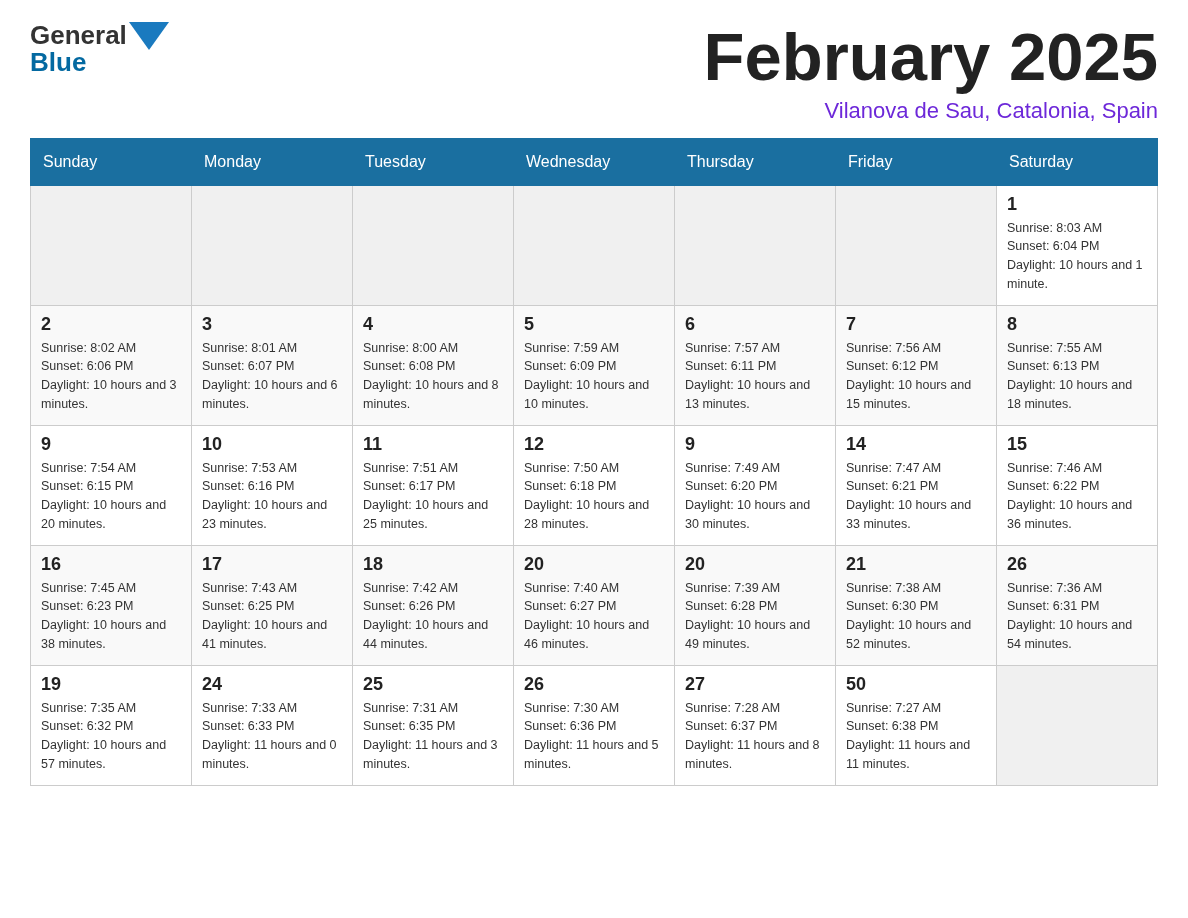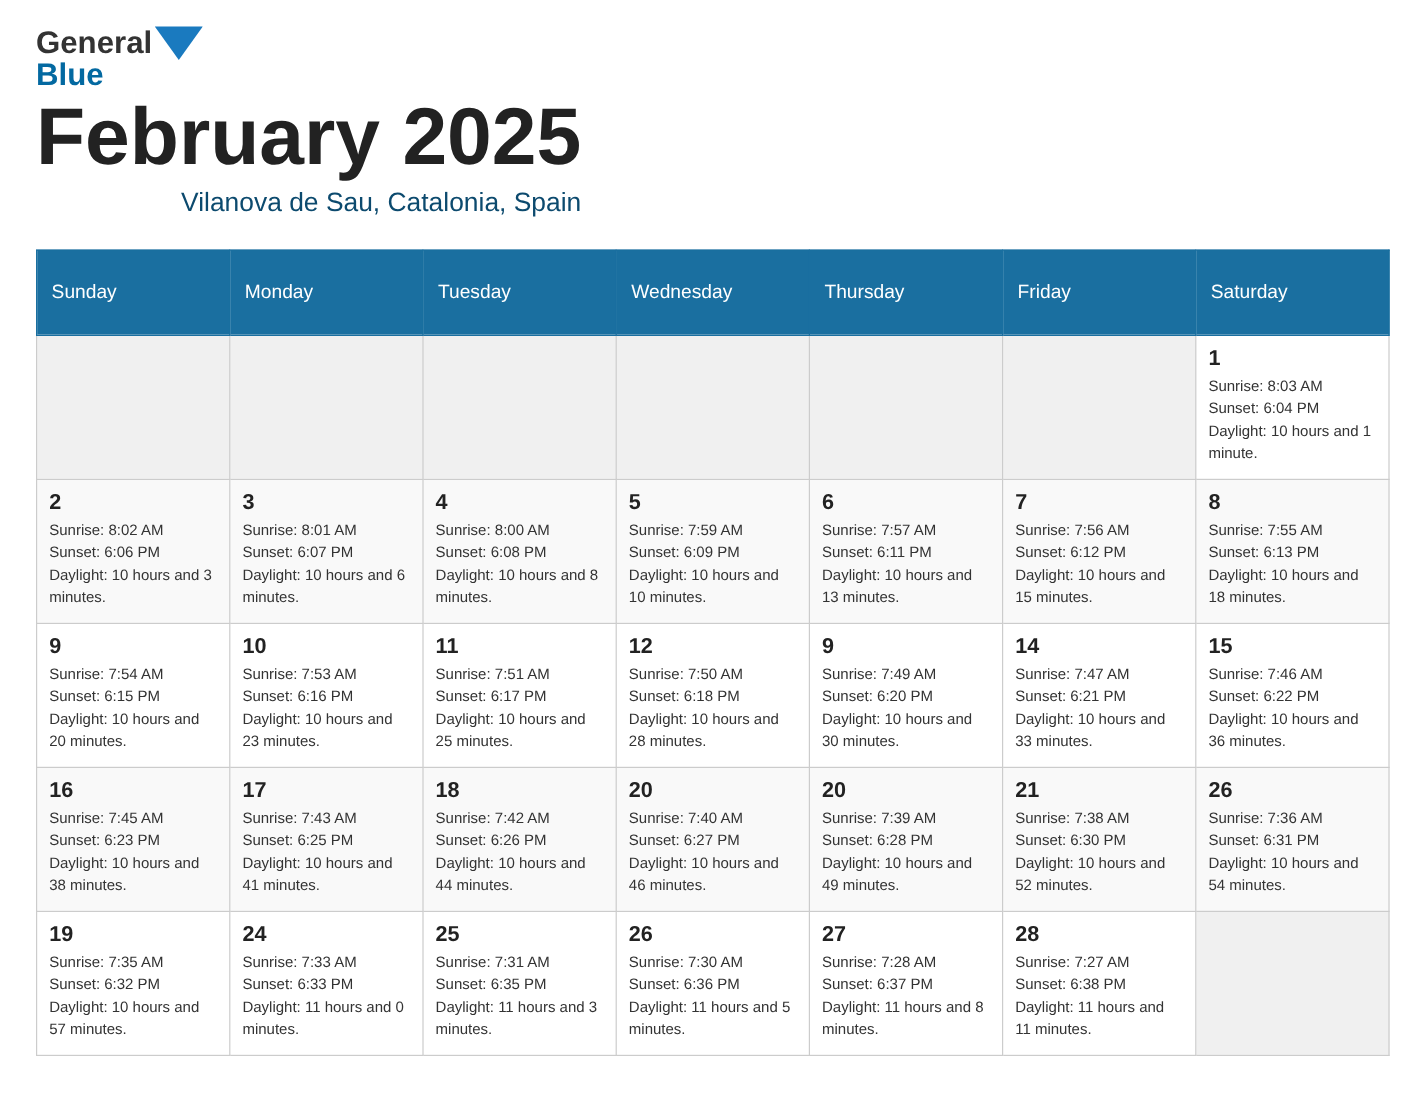--- a/index.html
+++ b/index.html
@@ -7,22 +7,21 @@
       font-family: Arial, sans-serif;
       background: #fff;
       width: 1188px;
       min-height: 918px;
       padding: 20px 30px;
     }
     .header {
       display: flex;
       justify-content: space-between;
       align-items: flex-start;
-      margin-bottom: 26px;
-      flex-direction: column;
+      margin-bottom: 14px;
     }
     .logo {
       display: flex;
       flex-direction: column;
       align-items: flex-start;
     }
     .logo-general {
       font-size: 26px;
       font-weight: bold;
       color: #333;
@@ -40,33 +39,33 @@
     }
     .title-block h1 {
       font-size: 67px;
       font-weight: bold;
       color: #222;
       line-height: 1.1;
     }
     .title-block h2 {
       font-size: 22px;
       font-weight: normal;
-      color: #0c4a6e;
+      color: #6d28d9;
       margin-top: 4px;
     }
     .calendar {
       width: 100%;
       border-collapse: collapse;
       margin-top: 10px;
     }
     .calendar thead tr th {
       background-color: #1a6fa0;
       color: #fff;
       text-align: left;
-      padding: 26px 12px;
+      padding: 14px 12px;
       font-size: 16px;
       font-weight: normal;
       border: 1px solid #1a6fa0;
     }
     .calendar tbody tr td {
       border: 1px solid #ccc;
       vertical-align: top;
       padding: 8px 10px;
       width: 14.28%;
       min-height: 110px;
@@ -251,19 +250,19 @@
         </td>
         <td>
           <span class="day-number">26</span>
           <div class="day-info">Sunrise: 7:30 AM<br>Sunset: 6:36 PM<br>Daylight: 11 hours and 5 minutes.</div>
         </td>
         <td>
           <span class="day-number">27</span>
           <div class="day-info">Sunrise: 7:28 AM<br>Sunset: 6:37 PM<br>Daylight: 11 hours and 8 minutes.</div>
         </td>
         <td>
-          <span class="day-number">28</span>
+          <span class="day-number">50</span>
           <div class="day-info">Sunrise: 7:27 AM<br>Sunset: 6:38 PM<br>Daylight: 11 hours and 11 minutes.</div>
         </td>
         <td class="empty-cell"></td>
       </tr>
     </tbody>
 </table>
 
 </body></html>

